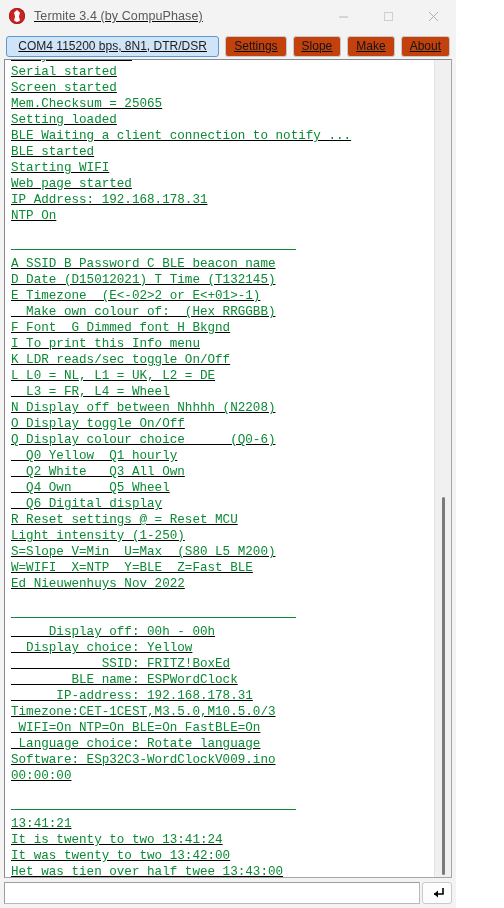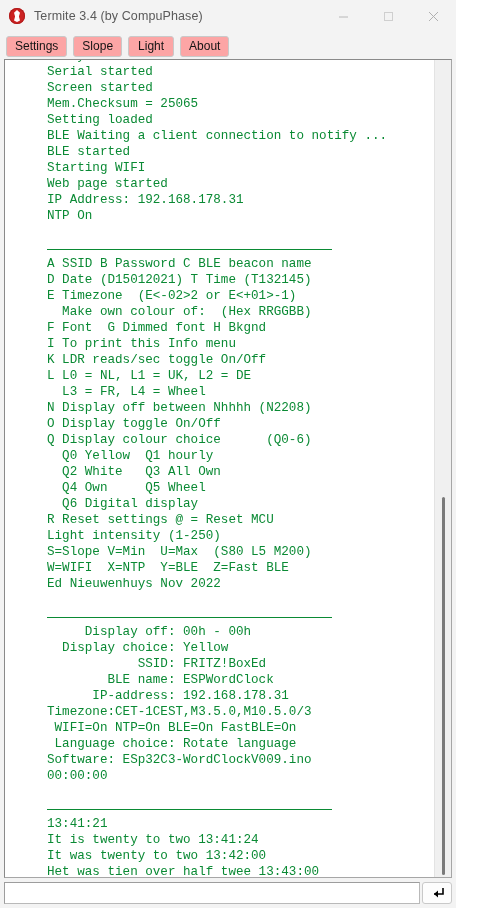--- a/index.html
+++ b/index.html
@@ -14,20 +14,21 @@
   }
 
   #app {
     position: relative;
     width: 456px;
     height: 908px;
     background: #f3f3f3;
     box-sizing: border-box;
     display: flex;
     flex-direction: column;
+    text-decoration: underline;
   }
 
   
   .titlebar {
     height: 32px;
     min-height: 32px;
     background: #f3f3f3;
     display: flex;
     align-items: center;
     position: relative;
@@ -97,21 +98,21 @@
     font-size: 12px;
     color: #1d1d1d;
     white-space: nowrap;
     overflow: hidden;
     box-sizing: border-box;
   }
   .tool-button {
     height: 21px;
     min-width: 46px;
     padding: 0 8px;
-    background: #fca5a5;
+    background: #c2410c;
     border: 1px solid #c9c9c9;
     border-radius: 3px;
     display: flex;
     align-items: center;
     justify-content: center;
     font-size: 12px;
     color: #141414;
     white-space: nowrap;
     box-sizing: border-box;
   }
@@ -138,21 +139,20 @@
   }
   .term-lines {
     font-family: "Liberation Mono", "DejaVu Sans Mono", monospace;
     font-size: 12.6px;
     line-height: 16px;
     color: #0a8a34;
     white-space: pre;
     padding-left: 6px;
     margin-top: -12px; 
     letter-spacing: 0px;
-    margin-left: 36px;
   }
   .term-lines .ln { height: 16px; }
   .term-lines .blank { height: 16px; }
   .term-lines .rule {
     height: 16px;
     position: relative;
   }
   .term-lines .rule::after {
     content: "";
     position: absolute;
@@ -243,23 +243,24 @@
       <div class="winbtn">
         <svg width="11" height="11" viewBox="0 0 11 11">
             <line x1="1" y1="1" x2="10" y2="10" stroke="#b0b0b0" stroke-width="1"></line>
             <line x1="10" y1="1" x2="1" y2="10" stroke="#b0b0b0" stroke-width="1"></line>
           </svg>
       </div>
     </div>
   </div>
 
   <div class="toolbar">
+    <div class="port-button">COM4 115200 bps, 8N1, DTR/DSR</div>
     <div class="tool-button">Settings</div>
     <div class="tool-button">Slope</div>
-    <div class="tool-button">Light</div>
+    <div class="tool-button">Make</div>
     <div class="tool-button">About</div>
   </div>
 
   <div class="term-wrap">
     <div class="term-body">
       <div class="term-lines" id="term-lines"><div class="ln">entry 0x403ce000</div><div class="ln">Serial started</div><div class="ln">Screen started</div><div class="ln">Mem.Checksum = 25065</div><div class="ln">Setting loaded</div><div class="ln">BLE Waiting a client connection to notify ...</div><div class="ln">BLE started</div><div class="ln">Starting WIFI</div><div class="ln">Web page started</div><div class="ln">IP Address: 192.168.178.31</div><div class="ln">NTP On</div><div class="blank"></div><div class="rule"></div><div class="ln">A SSID B Password C BLE beacon name</div><div class="ln">D Date (D15012021) T Time (T132145)</div><div class="ln">E Timezone  (E&lt;-02&gt;2 or E&lt;+01&gt;-1)</div><div class="ln">  Make own colour of:  (Hex RRGGBB)</div><div class="ln">F Font  G Dimmed font H Bkgnd</div><div class="ln">I To print this Info menu</div><div class="ln">K LDR reads/sec toggle On/Off</div><div class="ln">L L0 = NL, L1 = UK, L2 = DE</div><div class="ln">  L3 = FR, L4 = Wheel</div><div class="ln">N Display off between Nhhhh (N2208)</div><div class="ln">O Display toggle On/Off</div><div class="ln">Q Display colour choice      (Q0-6)</div><div class="ln">  Q0 Yellow  Q1 hourly</div><div class="ln">  Q2 White   Q3 All Own</div><div class="ln">  Q4 Own     Q5 Wheel</div><div class="ln">  Q6 Digital display</div><div class="ln">R Reset settings @ = Reset MCU</div><div class="ln">Light intensity (1-250)</div><div class="ln">S=Slope V=Min  U=Max  (S80 L5 M200)</div><div class="ln">W=WIFI  X=NTP  Y=BLE  Z=Fast BLE</div><div class="ln">Ed Nieuwenhuys Nov 2022</div><div class="blank"></div><div class="rule"></div><div class="ln">     Display off: 00h - 00h</div><div class="ln">  Display choice: Yellow</div><div class="ln">            SSID: FRITZ!BoxEd</div><div class="ln">        BLE name: ESPWordClock</div><div class="ln">      IP-address: 192.168.178.31</div><div class="ln">Timezone:CET-1CEST,M3.5.0,M10.5.0/3</div><div class="ln"> WIFI=On NTP=On BLE=On FastBLE=On</div><div class="ln"> Language choice: Rotate language</div><div class="ln">Software: ESp32C3-WordClockV009.ino</div><div class="ln">00:00:00</div><div class="blank"></div><div class="rule"></div><div class="ln">13:41:21</div><div class="ln">It is twenty to two 13:41:24</div><div class="ln">It was twenty to two 13:42:00</div><div class="ln">Het was tien over half twee 13:43:00</div></div>
     </div>
     <div class="scrollbar">
       <div class="sb-thumb"></div>
     </div>

